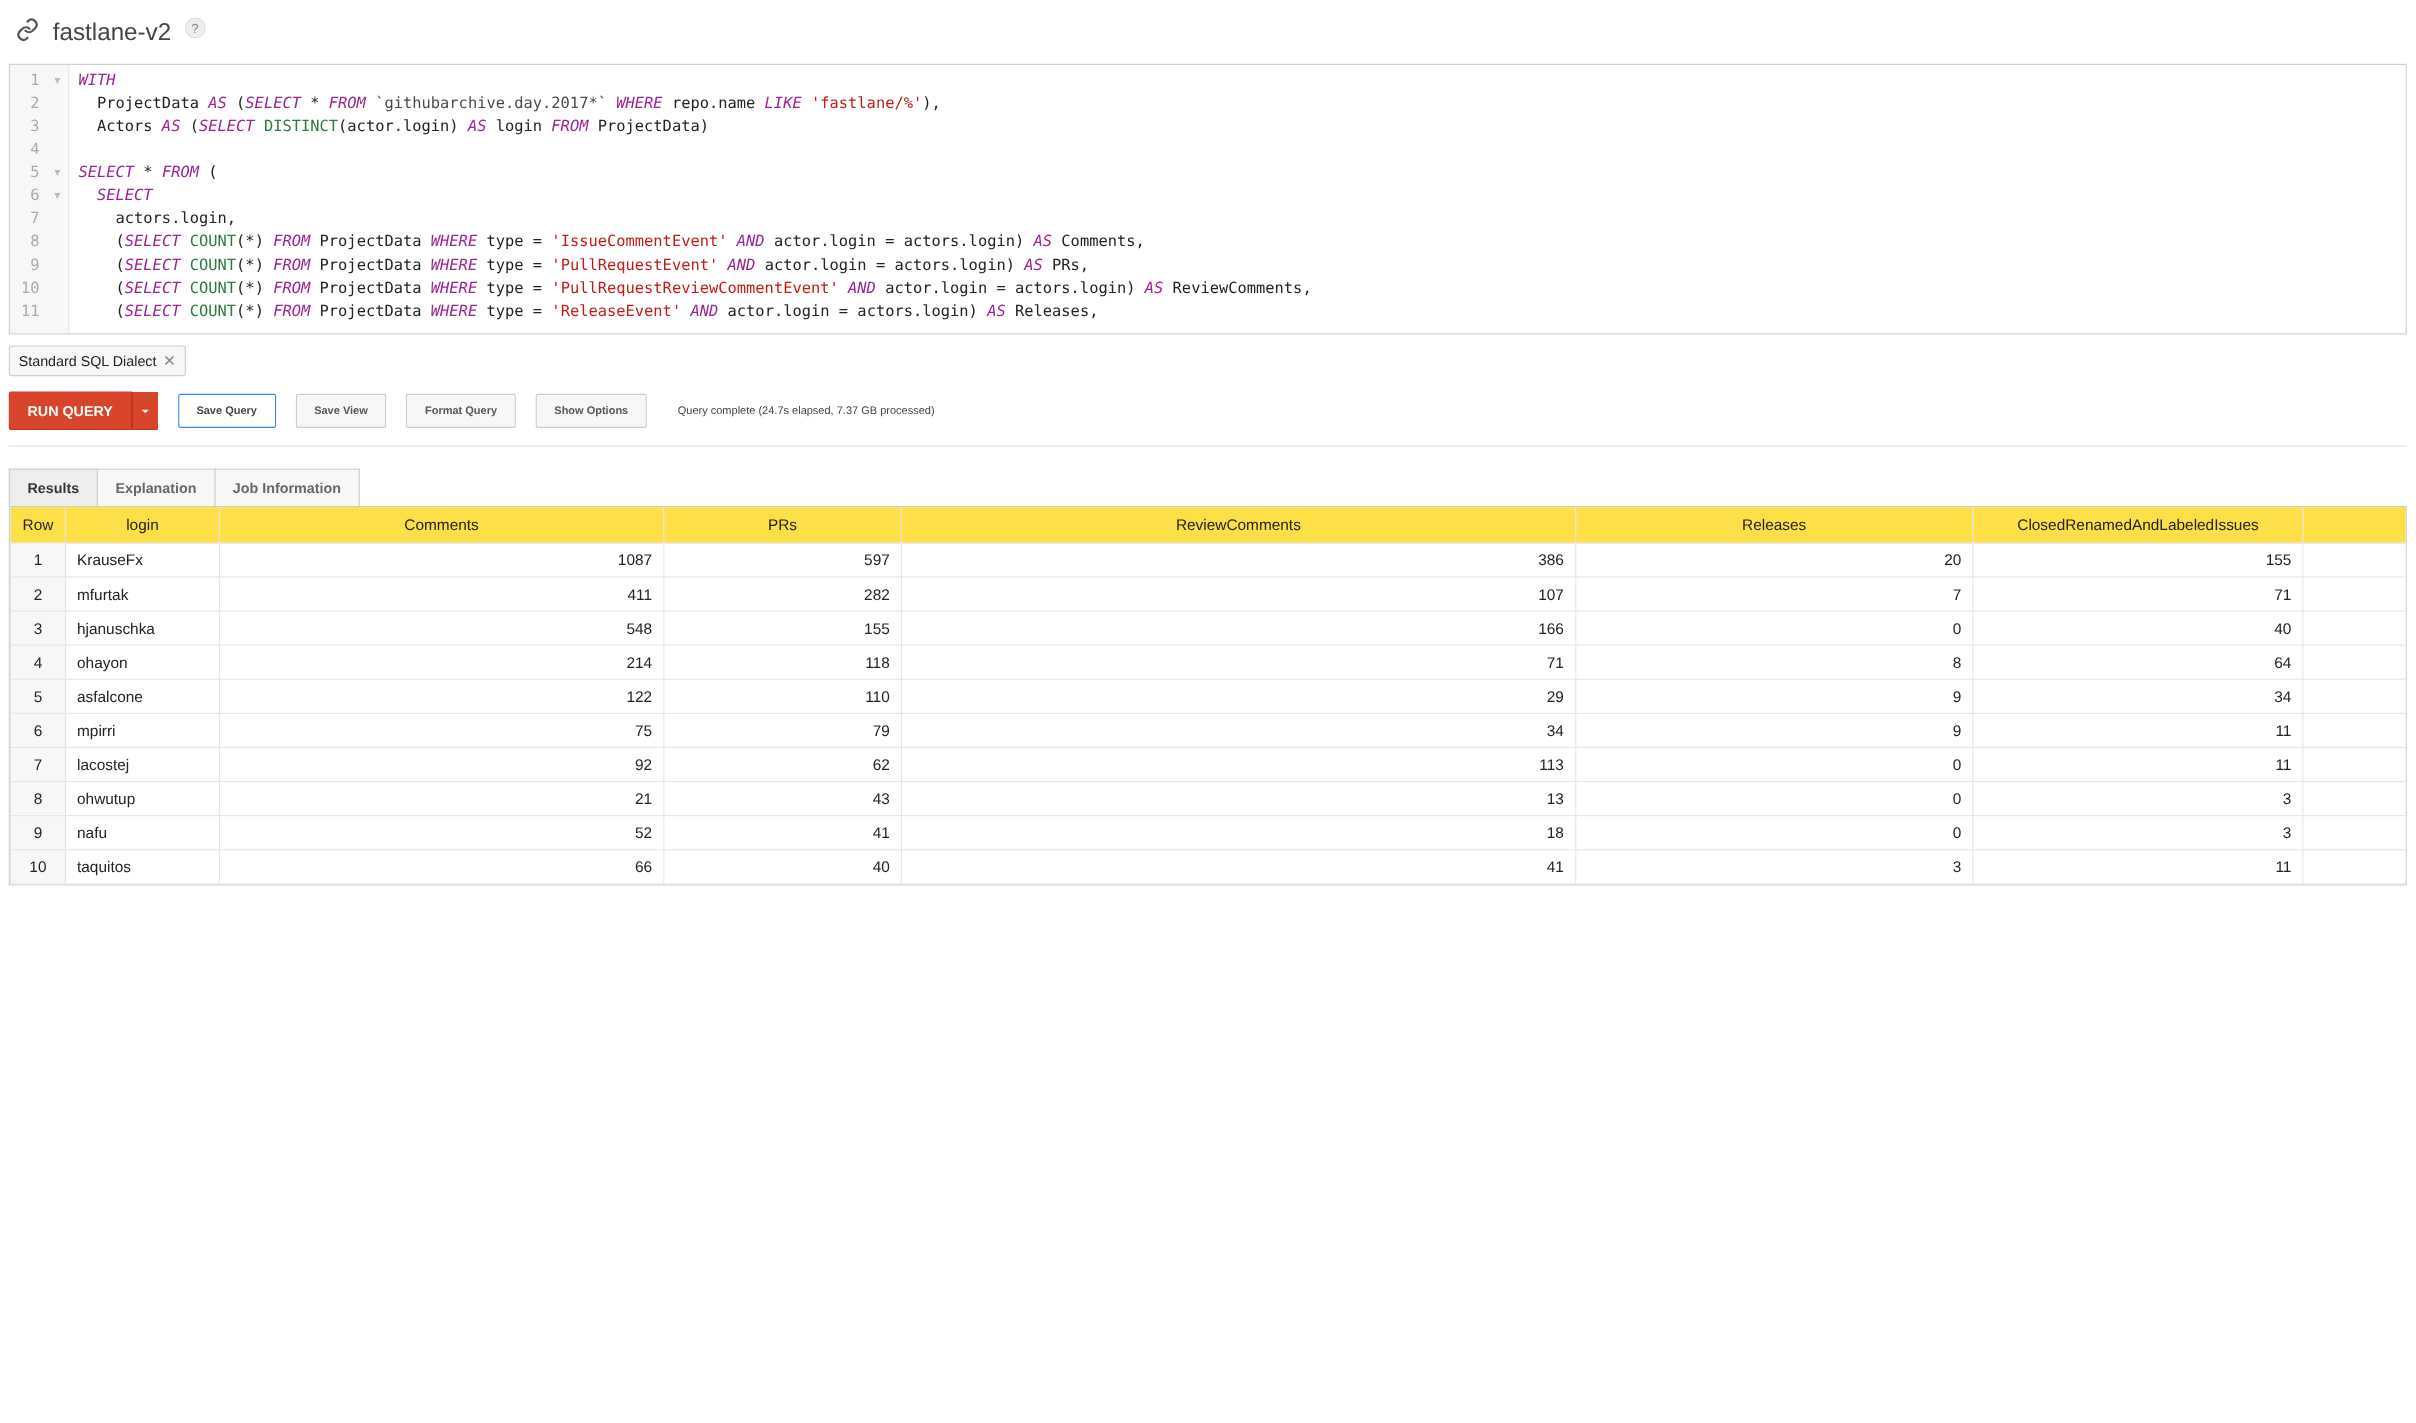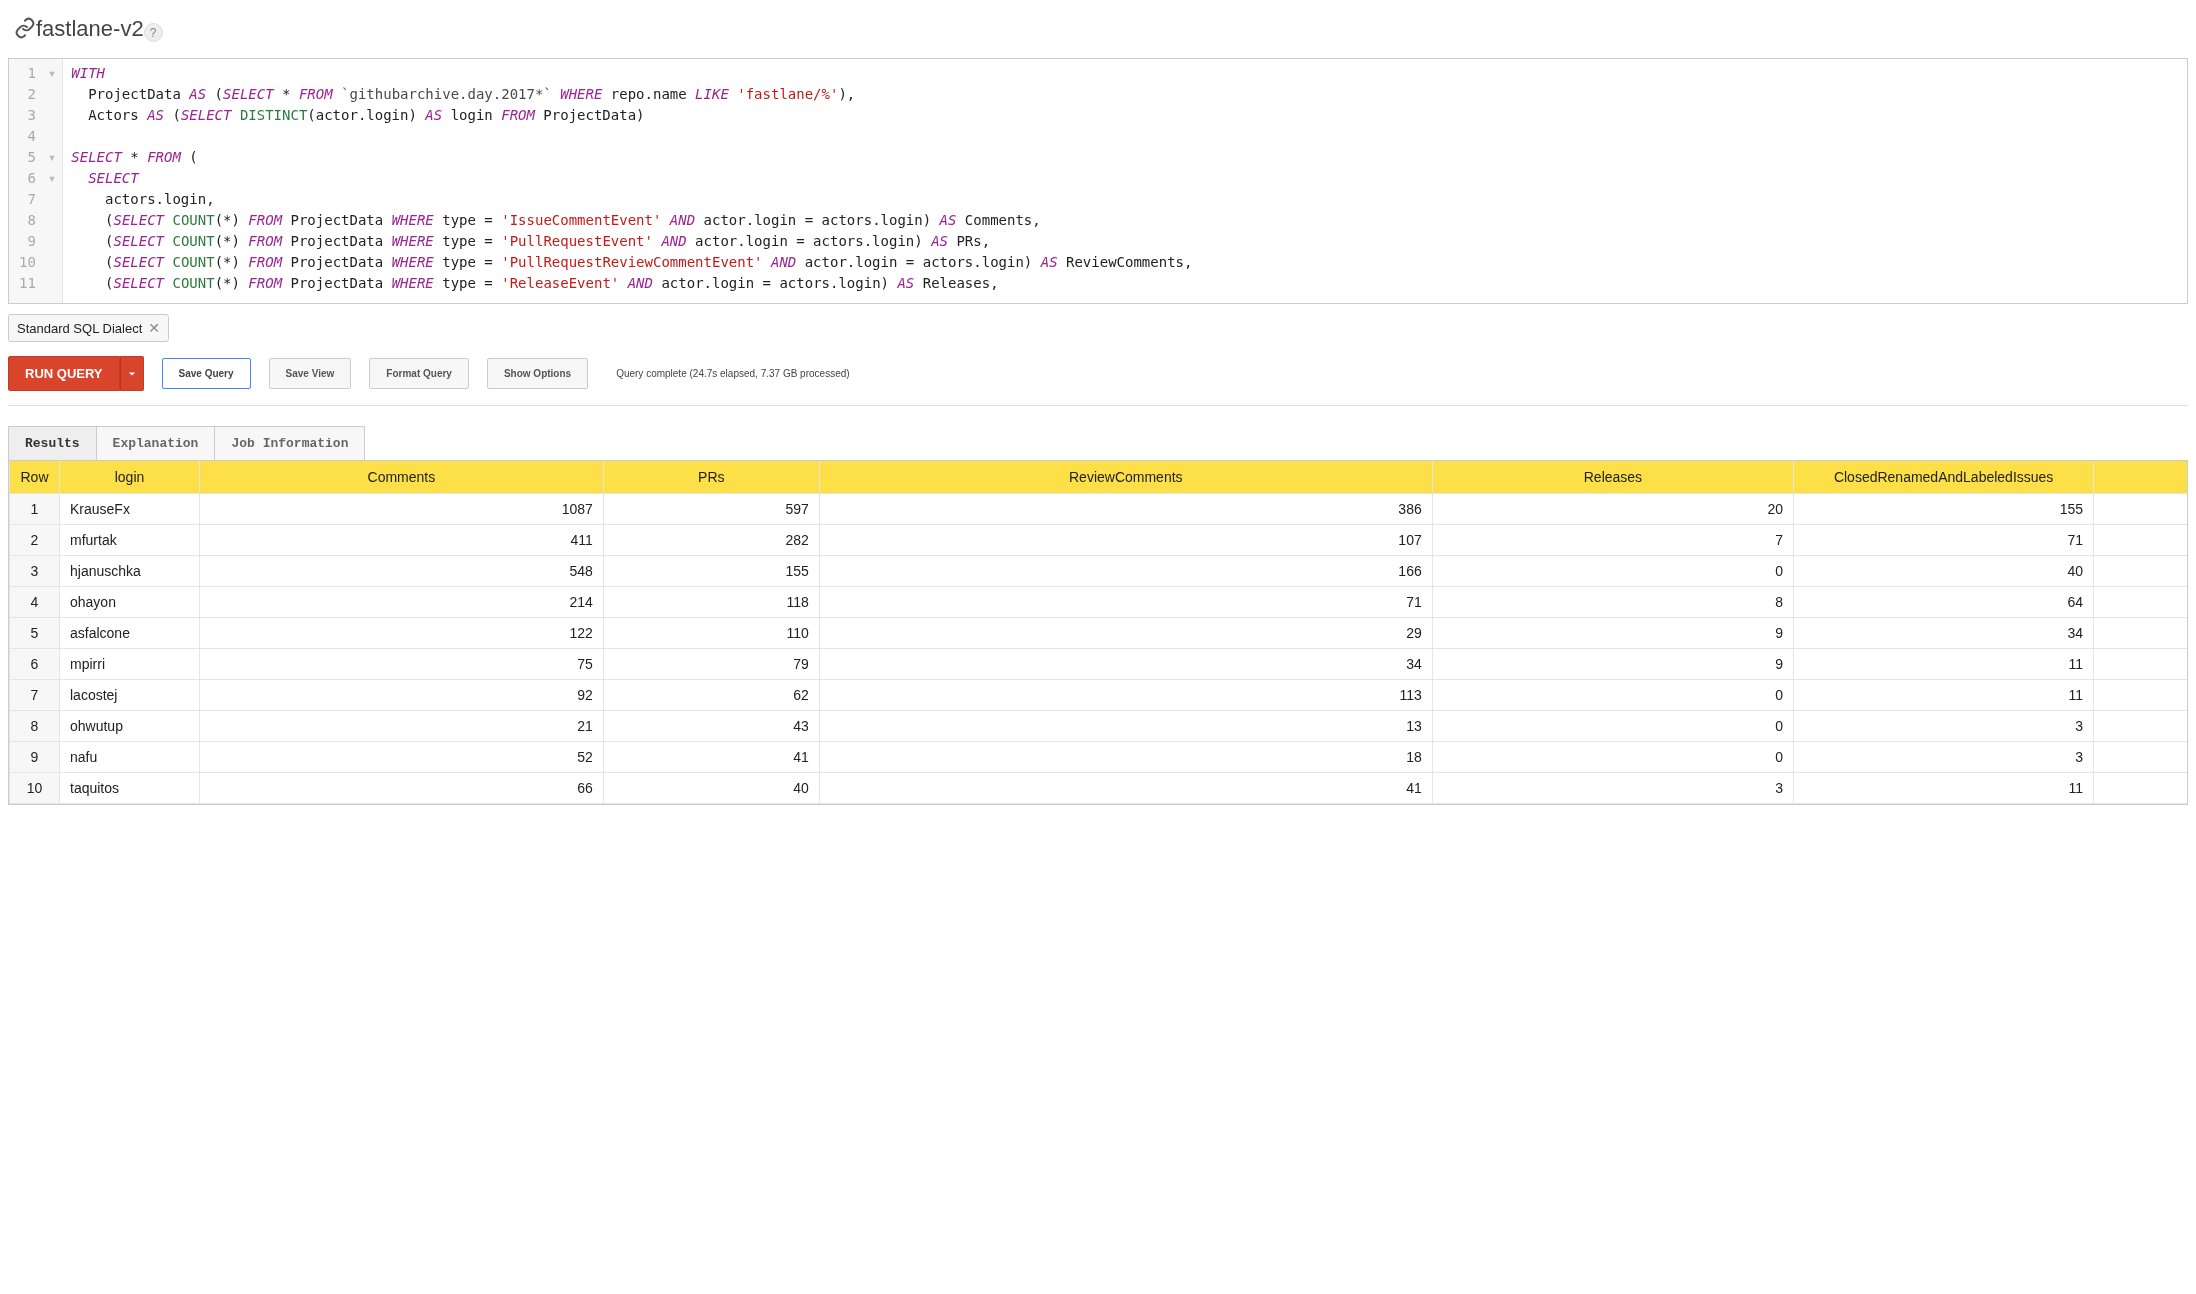--- a/index.html
+++ b/index.html
@@ -6,21 +6,22 @@
   body {
     margin: 0;
     font-family: Arial, "Helvetica Neue", Helvetica, sans-serif;
     font-size: 13px;
     color: #222;
     background: #fff;
     padding: 8px;
   }
   .header {
     display: flex;
-    align-items: flex-end;
+    align-items: flex-start;
+    gap: 12px;
     padding: 8px 6px 16px 6px;
   }
   .link-icon svg { width: 22px; height: 22px; }
   .page-title {
     font-size: 22px;
     color: #444;
   }
   .help-icon {
     width: 19px; height: 19px;
     border-radius: 50%;
@@ -144,21 +145,20 @@
   .tab {
     border: 1px solid #ccc;
     border-bottom: none;
     background: #f7f7f7;
     padding: 9px 16px;
     font-size: 13px;
     font-weight: bold;
     color: #666;
     cursor: pointer;
     margin-right: -1px;
-    font-family: Liberation Mono, monospace;
   }
   .tab.active {
     background: #eee;
     color: #333;
   }
   .table-wrap {
     border: 1px solid #ccc;
   }
   table.results {
     width: 100%;

